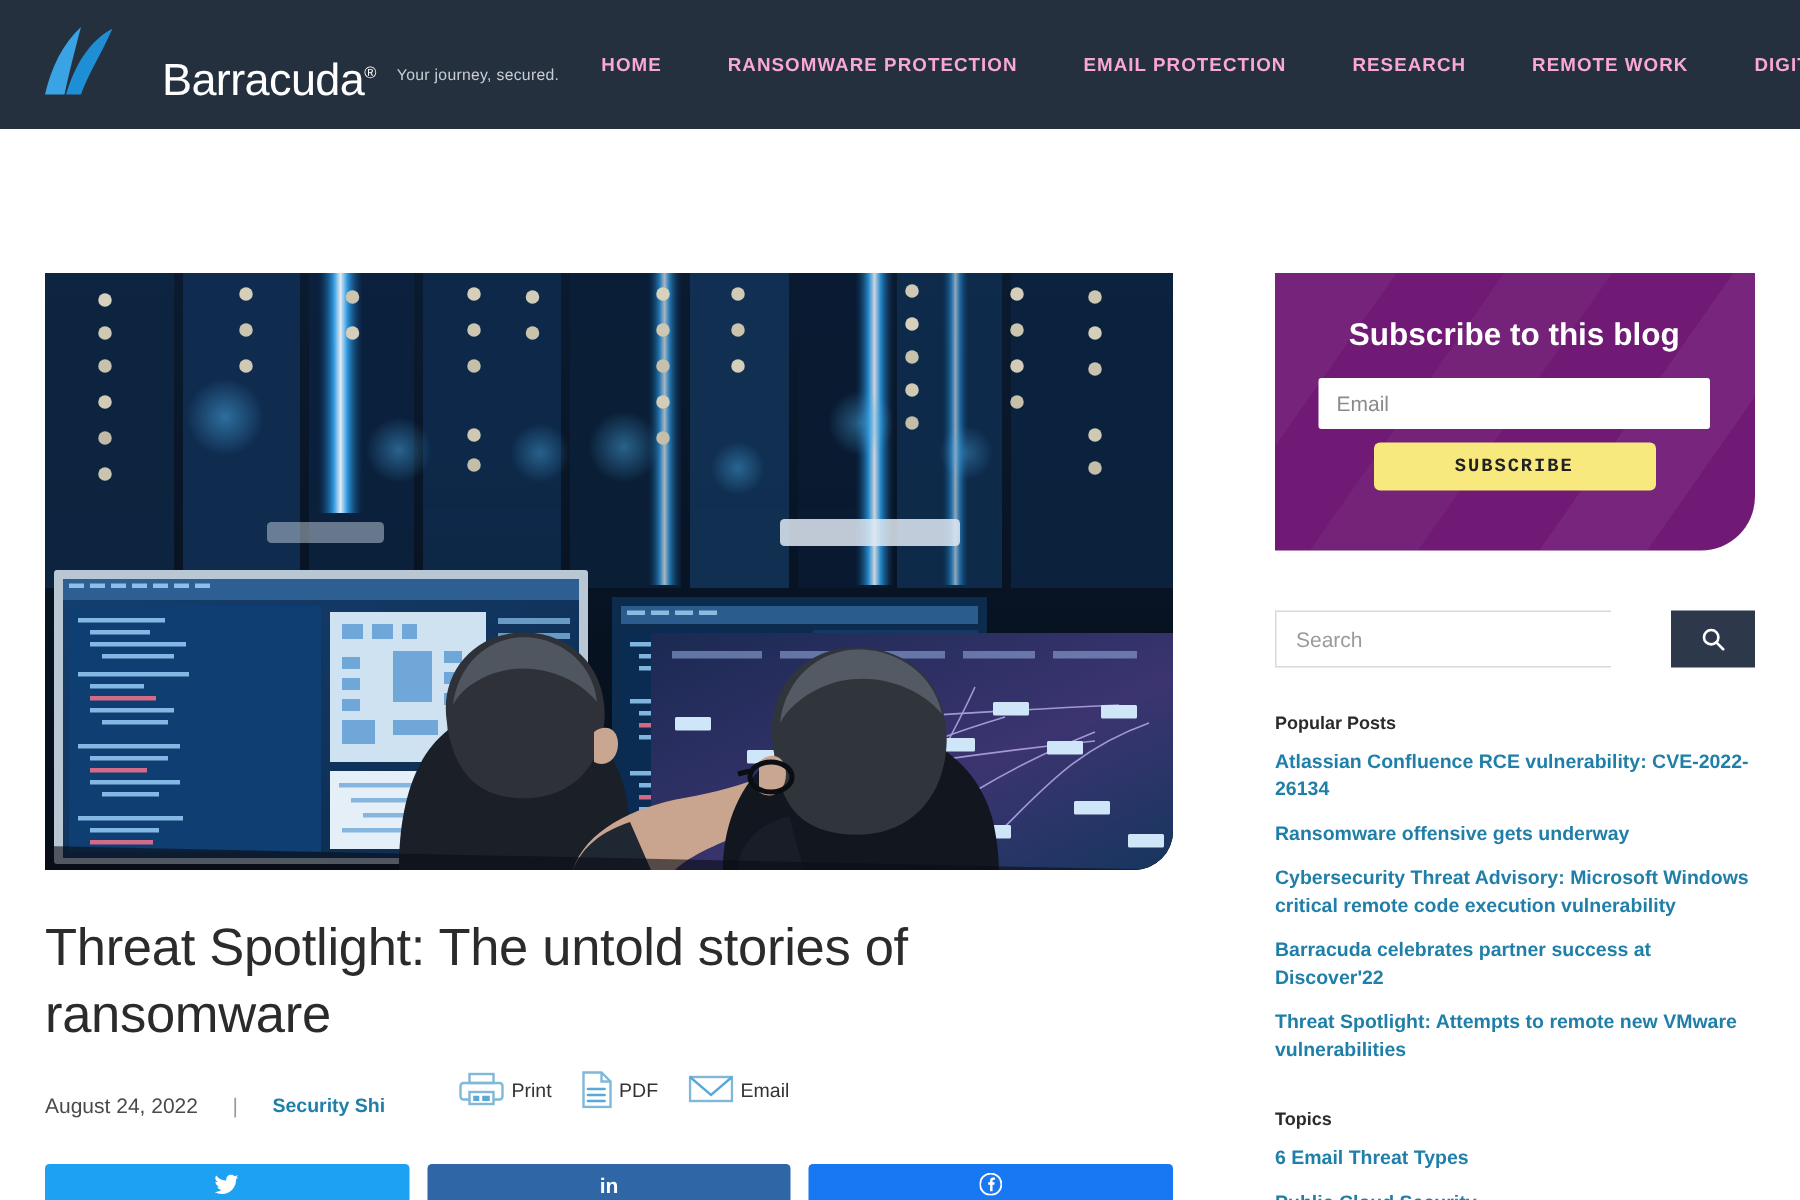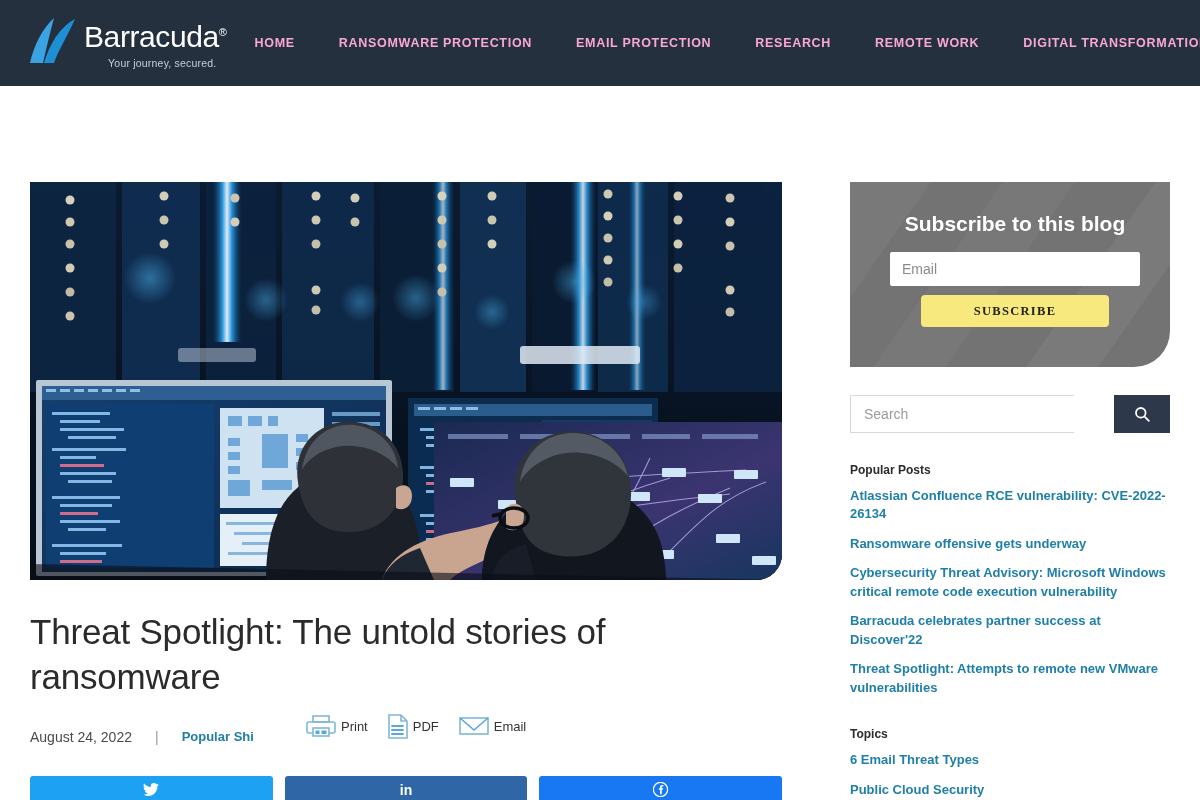--- a/index.html
+++ b/index.html
@@ -15,21 +15,21 @@
   .site-header {
     height: 86px;
     background: #25303f;
     display: flex;
     align-items: center;
     padding: 0 22px 0 28px;
     position: relative;
   }
   .brand { display: flex; align-items: flex-end; flex-shrink: 0; }
   .brand-logo { width: 50px; height: 48px; margin-right: 6px; margin-bottom: 4px; }
-  .brand-text { display: flex; flex-direction: column; }
+  .brand-text { display: flex; flex-direction: row; margin-left: 24px; }
   .brand-word {
     color: #ffffff;
     font-size: 30px;
     letter-spacing: -0.4px;
     line-height: 1;
     font-weight: 400;
   }
   .brand-word .reg { font-size: 11px; vertical-align: super; }
   .brand-tag {
     color: #c9ced6;
@@ -136,23 +136,23 @@
     cursor: pointer;
     border: none;
   }
   .sb-twitter  { background: #1da1f2; }
   .sb-linkedin { background: #2e66a6; }
   .sb-facebook { background: #1877f2; }
   .sb-glyph { color: #fff; font-size: 14px; font-weight: bold; line-height: 1; }
 
   
   .subscribe-card {
-    background: #737373;
+    background: #701a75;
     border-bottom-right-radius: 36px;
-    padding: 30px 30px 40px 40px;
+    padding: 30px 30px 40px 29px;
     position: relative;
     overflow: hidden;
   }
   .subscribe-card::before {
     content: "";
     position: absolute;
     inset: 0;
     background:
       linear-gradient(125deg, rgba(255,255,255,0.045) 0 18%, transparent 18% 34%,
                       rgba(255,255,255,0.035) 34% 50%, transparent 50% 68%,
@@ -186,27 +186,27 @@
     width: 188px;
     height: 32px;
     background: #f7e97e;
     border: none;
     border-radius: 4px;
     color: #222;
     font-size: 12.5px;
     font-weight: bold;
     letter-spacing: 1.3px;
     cursor: pointer;
-    font-family: Liberation Serif, serif;
+    font-family: Liberation Mono, monospace;
     position: relative;
   }
 
   .search-row {
     display: flex;
-    margin-top: 28px;
+    margin-top: 40px;
     height: 38px;
     gap: 40px;
   }
   .search-input {
     flex: 1;
     border: 1px solid #d9d9d9;
     border-right: none;
     padding: 0 13px;
     font-size: 14px;
     color: #333;
@@ -544,21 +544,21 @@
 
         <path d="M0 382 L752 398 L752 398 L0 398 Z" fill="#0a0e16" opacity="0.6"></path>
       </svg>
     </div>
 
     <h1 class="post-title">Threat Spotlight: The untold stories of ransomware</h1>
 
     <div class="meta-row">
       <span class="post-date">August 24, 2022</span>
       <span class="meta-sep">|</span>
-      <a class="post-author">Popular Shi</a>
+      <a class="post-author">Security Shi</a>
 
       <div class="share-tools">
         <div class="tool">
           <svg width="30" height="24" viewBox="0 0 30 24">
             <rect x="7" y="2" width="16" height="6" fill="none" stroke="#7fb8d8" stroke-width="1.6"></rect>
             <path d="M3 8 H27 A2 2 0 0 1 29 10 V17 A2 2 0 0 1 27 19 H3 A2 2 0 0 1 1 17 V10 A2 2 0 0 1 3 8 Z" fill="none" stroke="#7fb8d8" stroke-width="1.6"></path>
             <rect x="7" y="14" width="16" height="8" fill="#ffffff" stroke="#7fb8d8" stroke-width="1.6"></rect>
             <rect x="9.5" y="16.5" width="4" height="3.5" fill="#59a8d8"></rect>
             <rect x="15.5" y="16.5" width="5" height="3.5" fill="#59a8d8"></rect>
           </svg>

